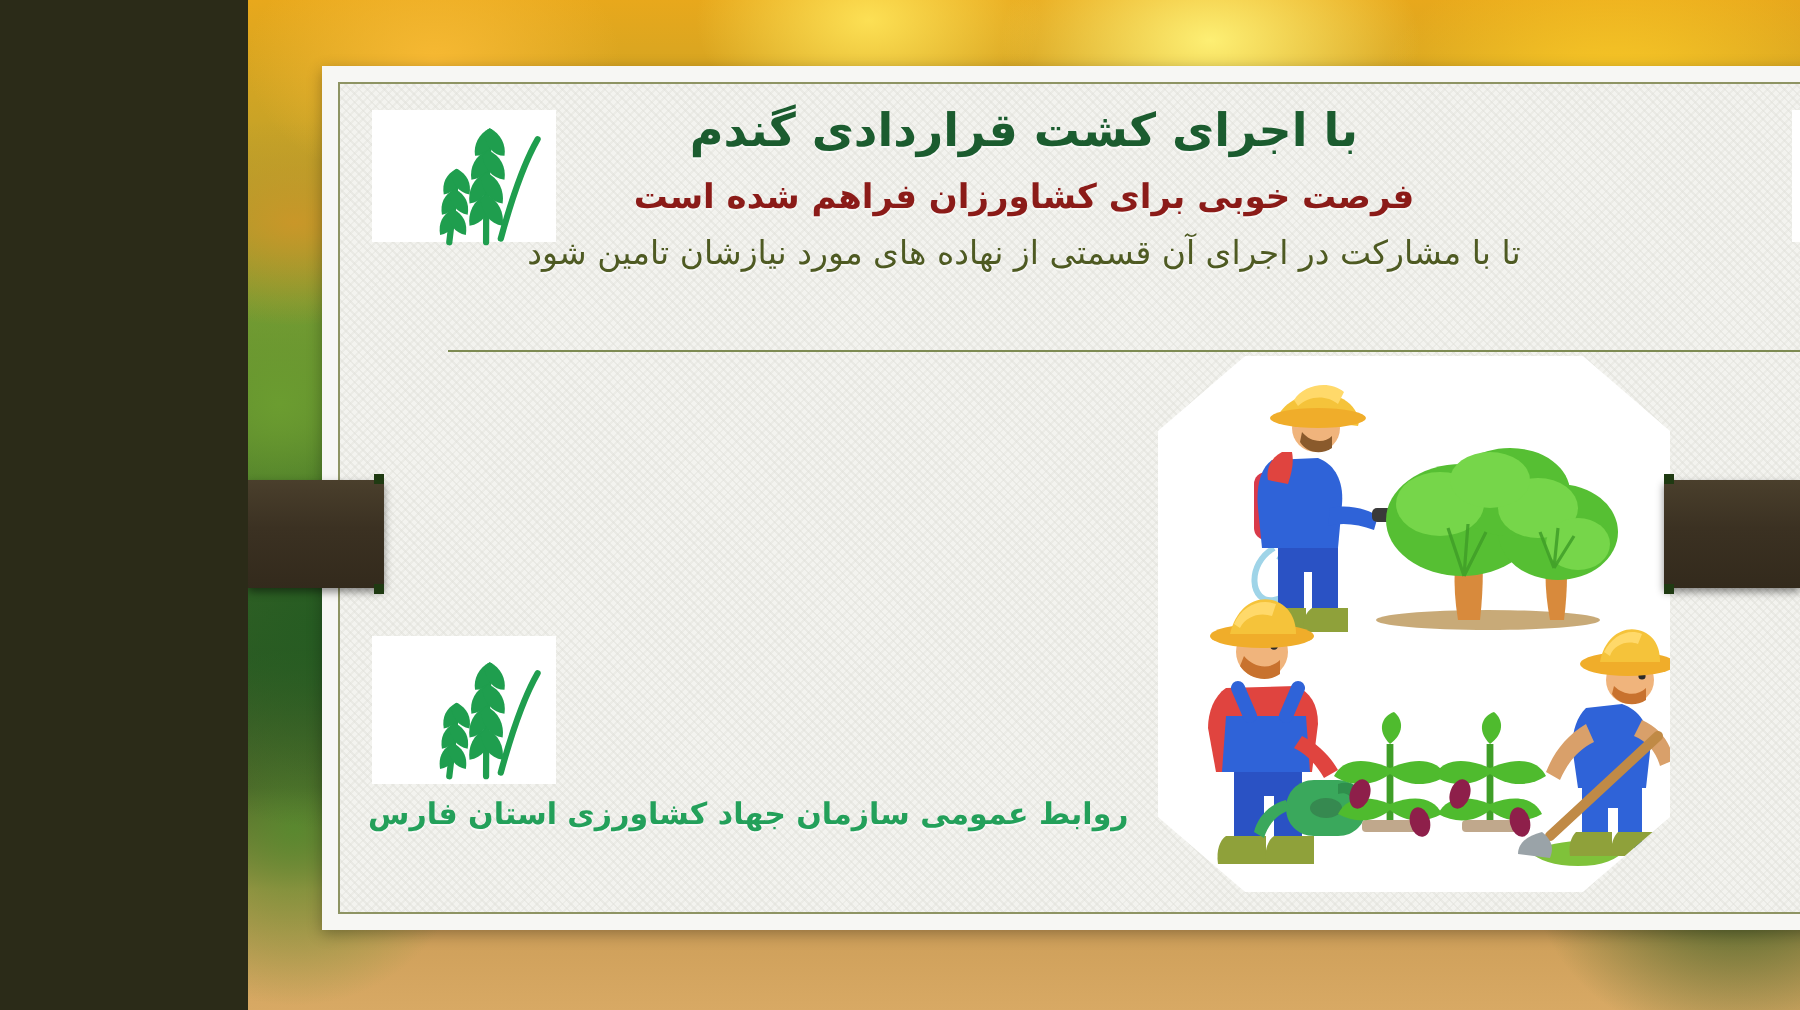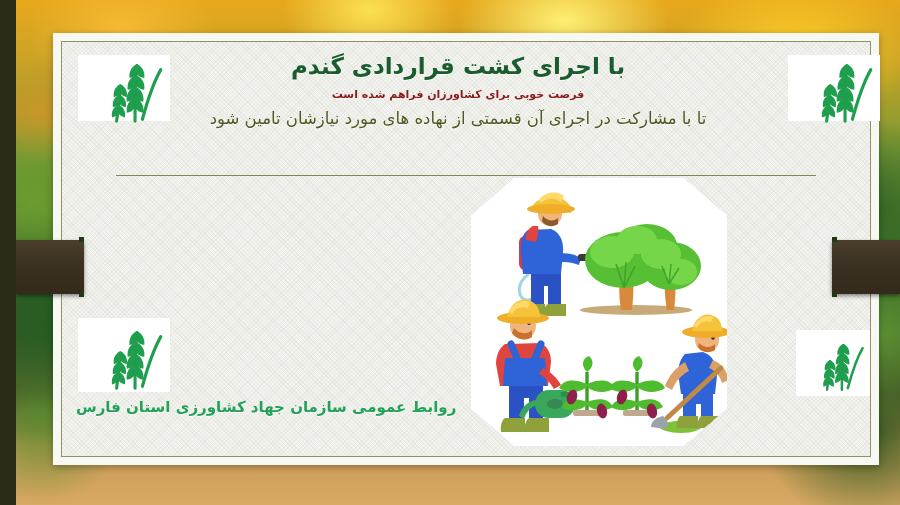--- a/index.html
+++ b/index.html
@@ -4,21 +4,21 @@
 <title>banner</title>
 <style>
   html,body{margin:0;padding:0;}
   body{
     width:900px;height:505px;overflow:hidden;
     font-family:"DejaVu Sans","Liberation Sans",sans-serif;
     background:#2b2b18;
   }
 
   
-  .stage{position:relative;width:884px;height:505px;overflow:hidden;}
+  .stage{position:relative;width:776px;height:505px;overflow:hidden;}
 
   
   .bg{position:absolute;inset:0;z-index:0;
       background:
         radial-gradient(ellipse 150px 90px at 62% 4%,  rgba(255,243,120,.95), rgba(255,243,120,0) 70%),
         radial-gradient(ellipse 170px 110px at 88% 10%, rgba(255,206,40,.95), rgba(255,206,40,0) 70%),
         radial-gradient(ellipse 120px 80px at 40% 2%,  rgba(255,230,90,.9),  rgba(255,230,90,0) 72%),
         radial-gradient(ellipse 130px 90px at 12% 6%,  rgba(248,186,52,.95), rgba(248,186,52,0) 72%),
         radial-gradient(ellipse 110px 70px at 3% 22%,  rgba(206,150,40,.9),  rgba(206,150,40,0) 74%),
         radial-gradient(ellipse 130px 120px at 2% 40%, rgba(108,158,48,.95), rgba(108,158,48,0) 72%),
@@ -68,21 +68,21 @@
     box-shadow:0 2px 4px rgba(0,0,0,.45);}
   .ribbon-left{left:0;width:68px;}
   .ribbon-right{right:0;width:68px;}
   .ribbon-notch{position:absolute;width:5px;height:5px;background:#1f3a12;}
 
   
   .heads{position:absolute;left:50px;right:50px;top:52px;z-index:5;text-align:center;
          direction:rtl;}
   .h-title{font-size:23px;font-weight:bold;color:#1b5c2f;letter-spacing:.2px;
            line-height:1.25;text-shadow:0 1px 0 rgba(255,255,255,.6);}
-  .h-sub1{font-size:11px;font-weight:bold;color:#8b1b18;margin-top:7px;line-height:1.3;
+  .h-sub1{font-size:17px;font-weight:bold;color:#8b1b18;margin-top:7px;line-height:1.3;
           text-shadow:0 1px 0 rgba(255,255,255,.55);text-align:center;}
   .h-sub2{font-size:16.5px;font-weight:normal;color:#4e5a22;margin-top:6px;line-height:1.3;
           text-shadow:0 1px 0 rgba(255,255,255,.55);}
 
   
   .rule{position:absolute;left:100px;width:700px;top:175px;height:0;z-index:5;
         border-top:1.5px solid #7d8a52;}
 
   
   .wheat{position:absolute;z-index:5;background:#ffffff;

